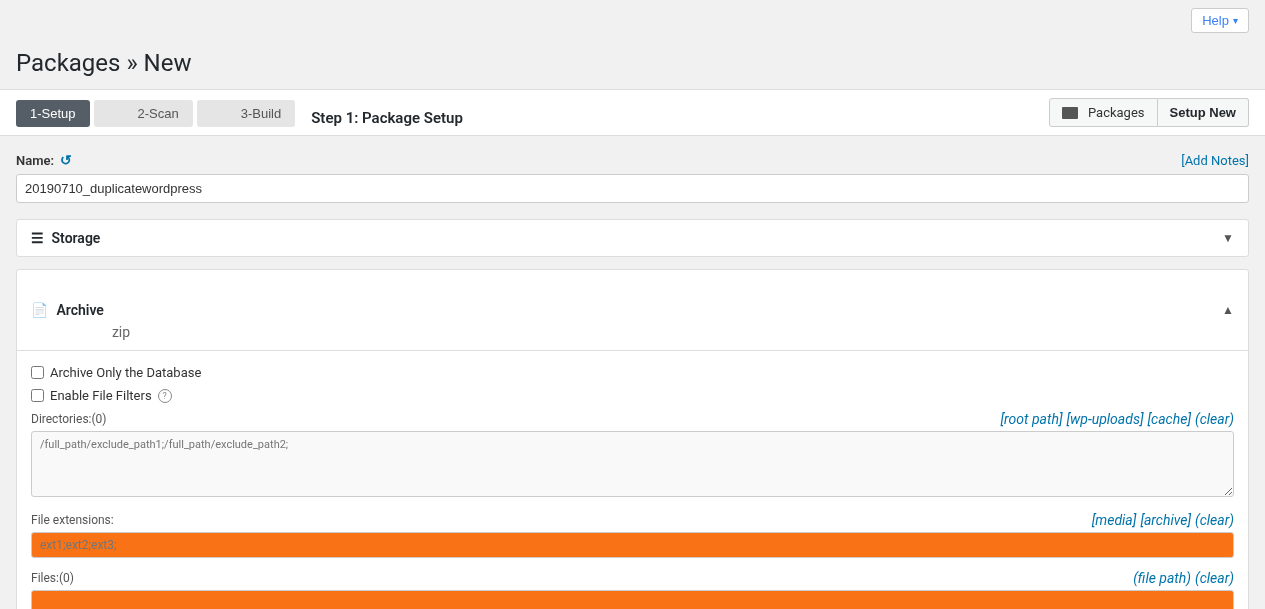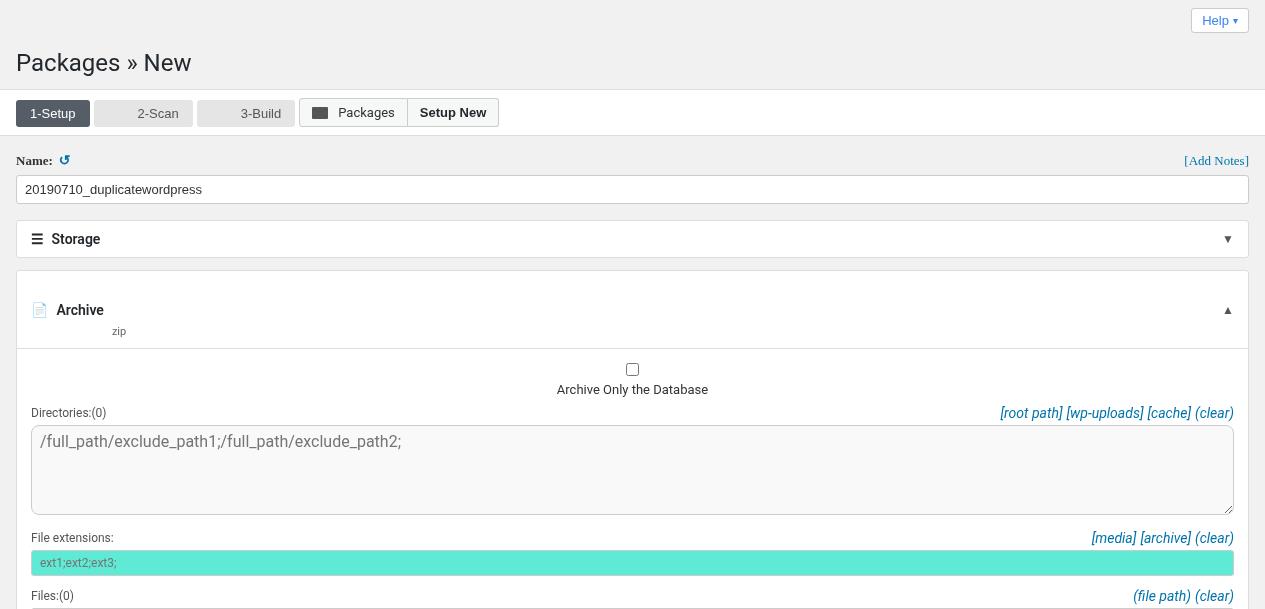--- a/index.html
+++ b/index.html
@@ -100,21 +100,20 @@
       padding: 16px;
     }
     .name-section {
       margin-bottom: 16px;
     }
     .name-label {
       display: flex;
       align-items: center;
       justify-content: space-between;
       margin-bottom: 6px;
-      font-family: Liberation Serif, serif;
     }
     .name-label-left {
       display: flex;
       align-items: center;
       gap: 6px;
       font-size: 13px;
       font-weight: 600;
     }
     .refresh-icon {
       color: #0073aa;
@@ -156,21 +155,21 @@
       align-items: center;
       gap: 8px;
     }
     .storage-icon {
       font-size: 14px;
     }
     .archive-icon {
       font-size: 14px;
     }
     .zip-badge {
-      font-size: 11px;
+      font-size: 14px;
       font-weight: 400;
       color: #666;
       vertical-align: super;
       margin-top: 44px;
     }
     .chevron-down { font-size: 12px; color: #555; }
     .chevron-up { font-size: 12px; color: #555; }
     .section-body {
       border-top: 1px solid #ddd;
       padding: 0;
@@ -198,21 +197,20 @@
     .archive-body {
       padding: 14px;
     }
     .checkbox-row {
       display: flex;
       align-items: center;
       gap: 6px;
       margin-bottom: 8px;
       font-size: 13px;
       color: #333;
-      flex-direction: column;
     }
     .checkbox-row input[type="checkbox"] {
       margin: 0;
     }
     .help-circle {
       display: inline-flex;
       align-items: center;
       justify-content: center;
       width: 14px;
       height: 14px;
@@ -242,34 +240,34 @@
     .field-link {
       color: #0073aa;
       text-decoration: none;
       font-size: 14px;
       font-style: italic;
     }
     .field-textarea {
       width: 100%;
       padding: 6px 8px;
       border: 1px solid #ccc;
-      border-radius: 8px;
-      font-size: 16px;
+      border-radius: 3px;
+      font-size: 11px;
       background: #f9f9f9;
       color: #333;
       resize: vertical;
       font-family: inherit;
     }
     .field-input {
       width: 100%;
       padding: 5px 8px;
       border: 1px solid #ccc;
       border-radius: 3px;
       font-size: 12px;
-      background: #5eead4;
+      background: #f97316;
       color: #333;
       font-family: inherit;
     }
   </style>
 </head>
 <body>
 
 <div class="top-bar">
   <div></div>
   <button class="help-btn">
@@ -277,20 +275,21 @@
     <span class="chevron">▾</span>
   </button>
 </div>
 
 <div class="page-title">Packages » New</div>
 
 <div class="steps-bar">
   <button class="step-btn active">1-Setup</button>
   <button class="step-btn inactive">2-Scan</button>
   <button class="step-btn inactive">3-Build</button>
+  <span class="step-label">Step 1: Package Setup</span>
   <div class="header-actions">
     <a class="packages-btn" href="#">
       <span style="display:inline-block;width:16px;height:12px;background:#555;border-radius:1px;"></span>
       <span>Packages</span>
     </a>
     <button class="create-new-btn">Setup New</button>
   </div>
 </div>
 
 <div class="content-area">
@@ -327,20 +326,25 @@
     </div>
 
     <div class="section-body">
 
 
       <div class="archive-body">
 
         <div class="checkbox-row">
           <input type="checkbox" style="">
           <span>Archive Only the Database</span>
+        </div>
+        <div class="checkbox-row">
+          <input type="checkbox" style="">
+          <span>Enable File Filters</span>
+          <span class="help-circle">?</span>
         </div>
 
         <div class="field-row">
           <div class="field-label-row">
             <span class="field-label">
               <span>Directories:</span><span>(0)</span>
             </span>
             <div class="field-links">
               <a class="field-link" href="#">[root path]</a>
               <a class="field-link" href="#">[wp-uploads]</a>

